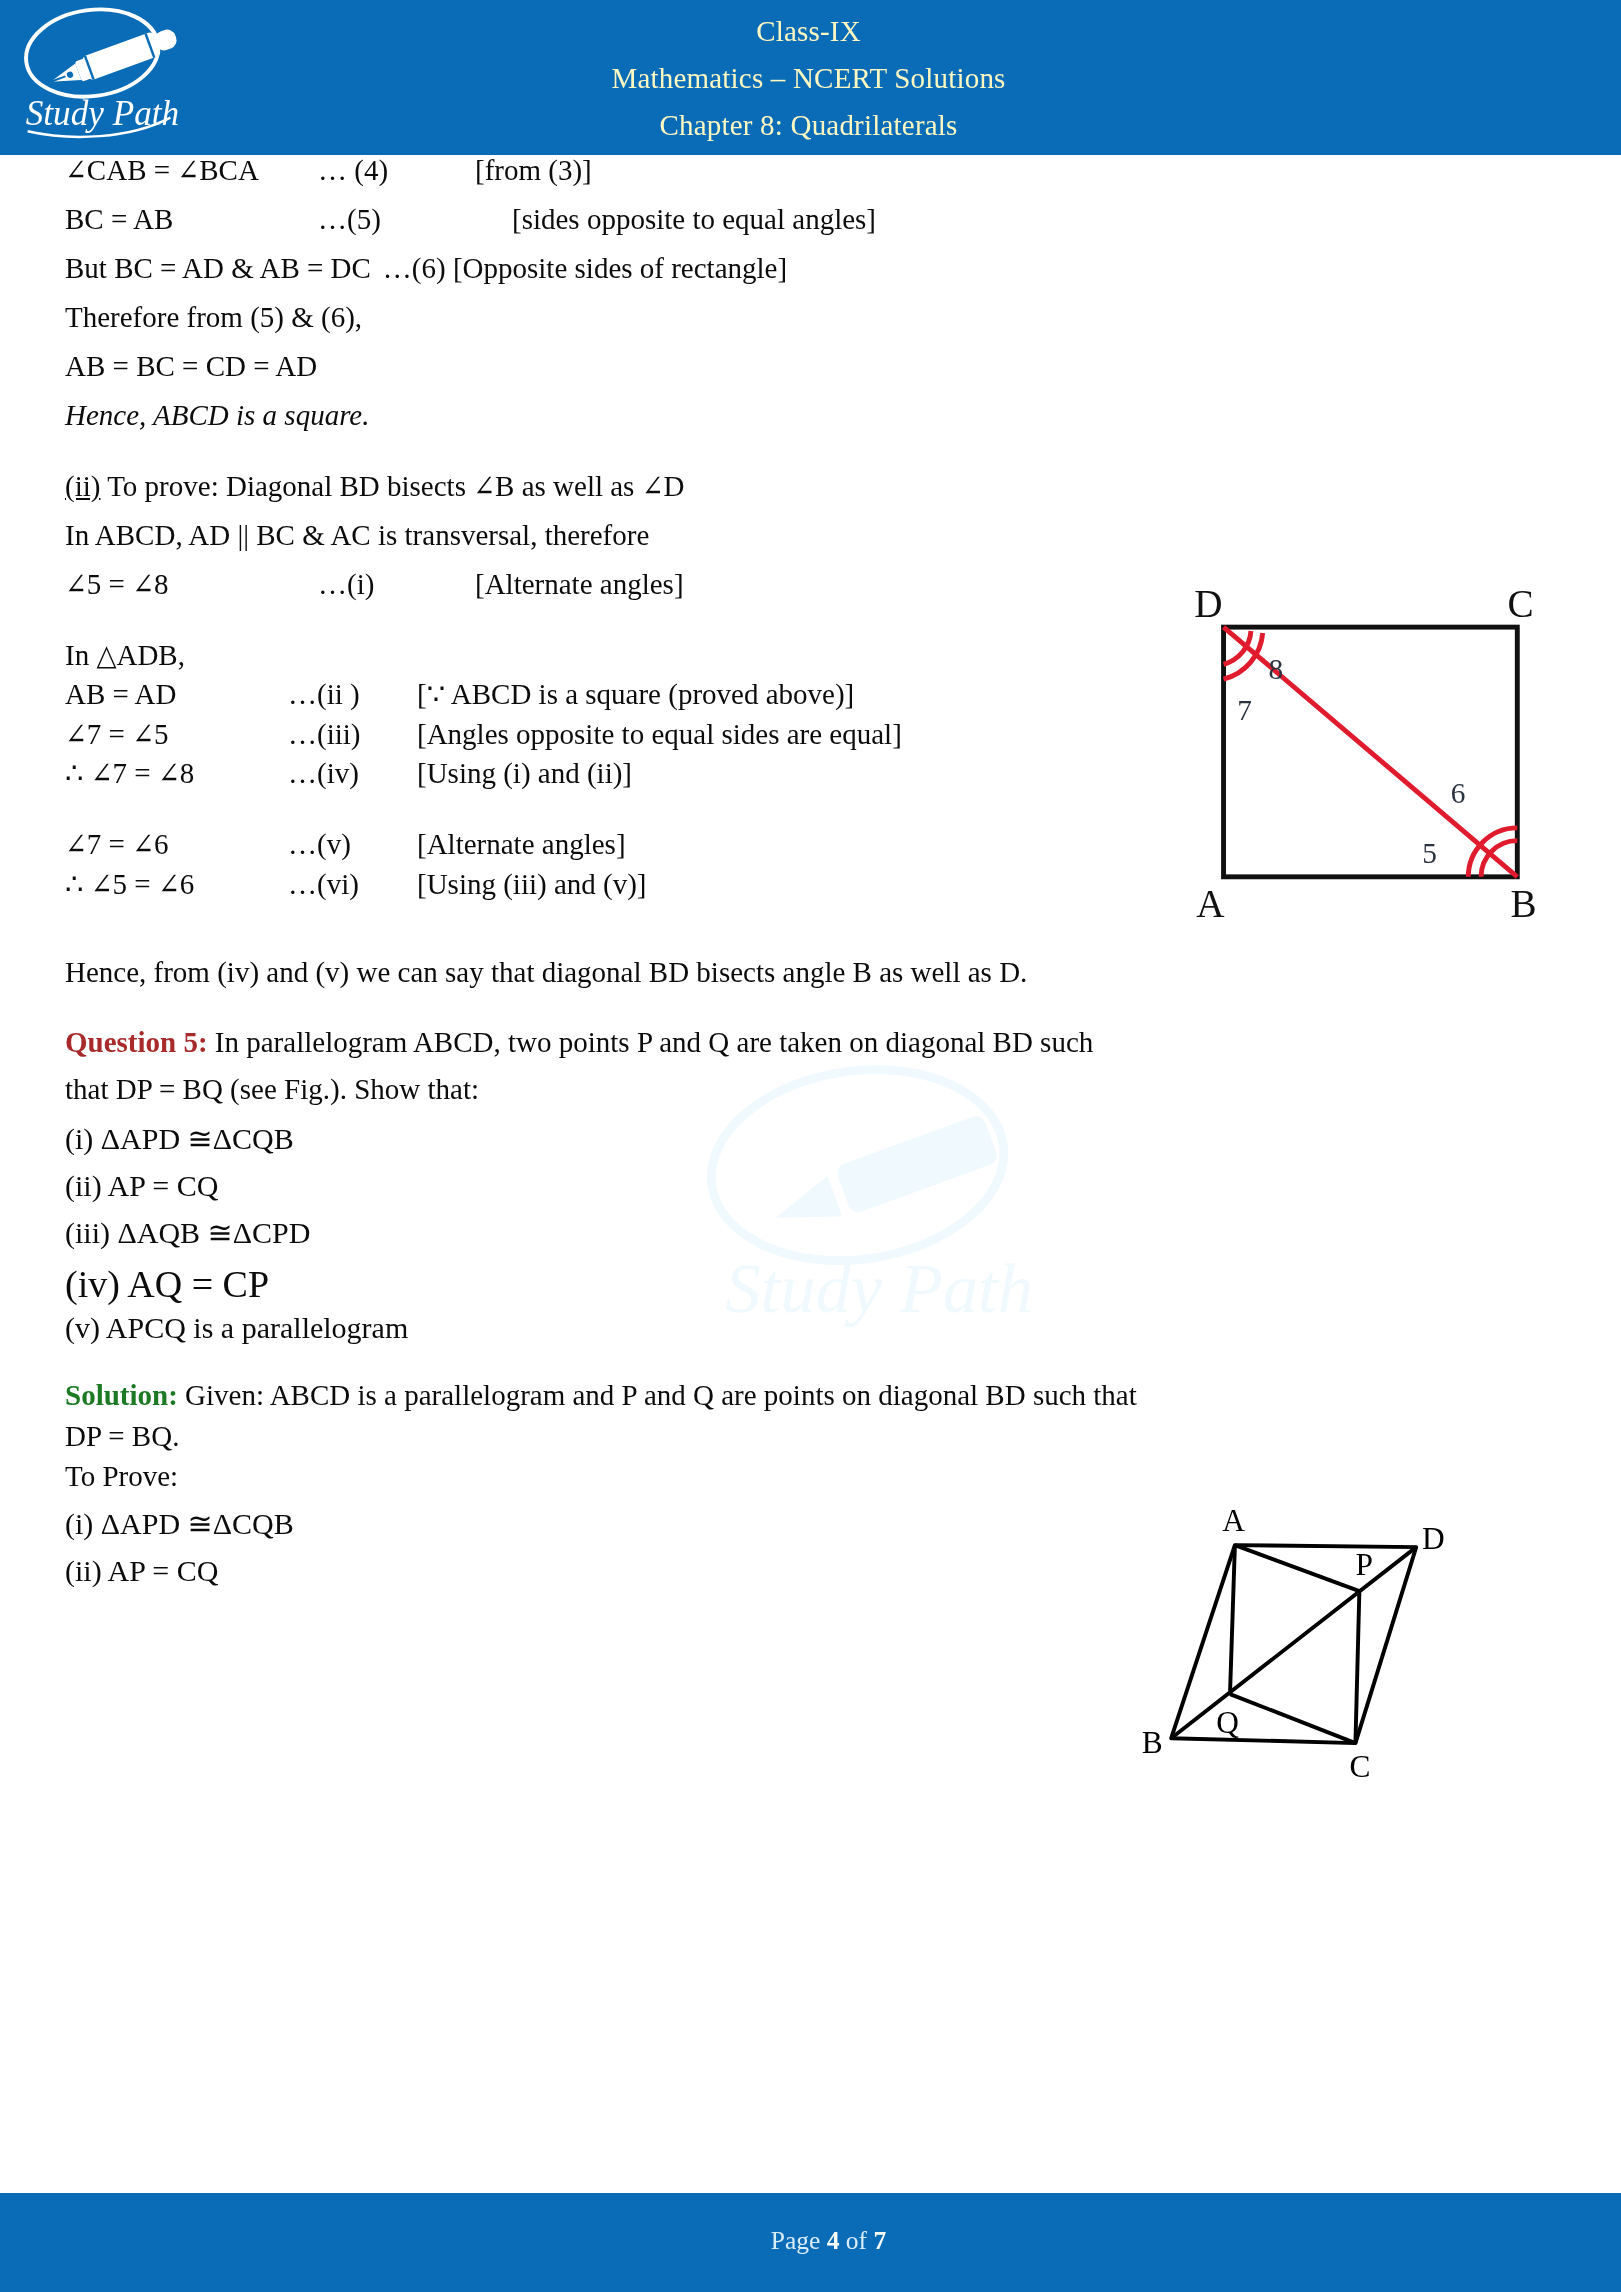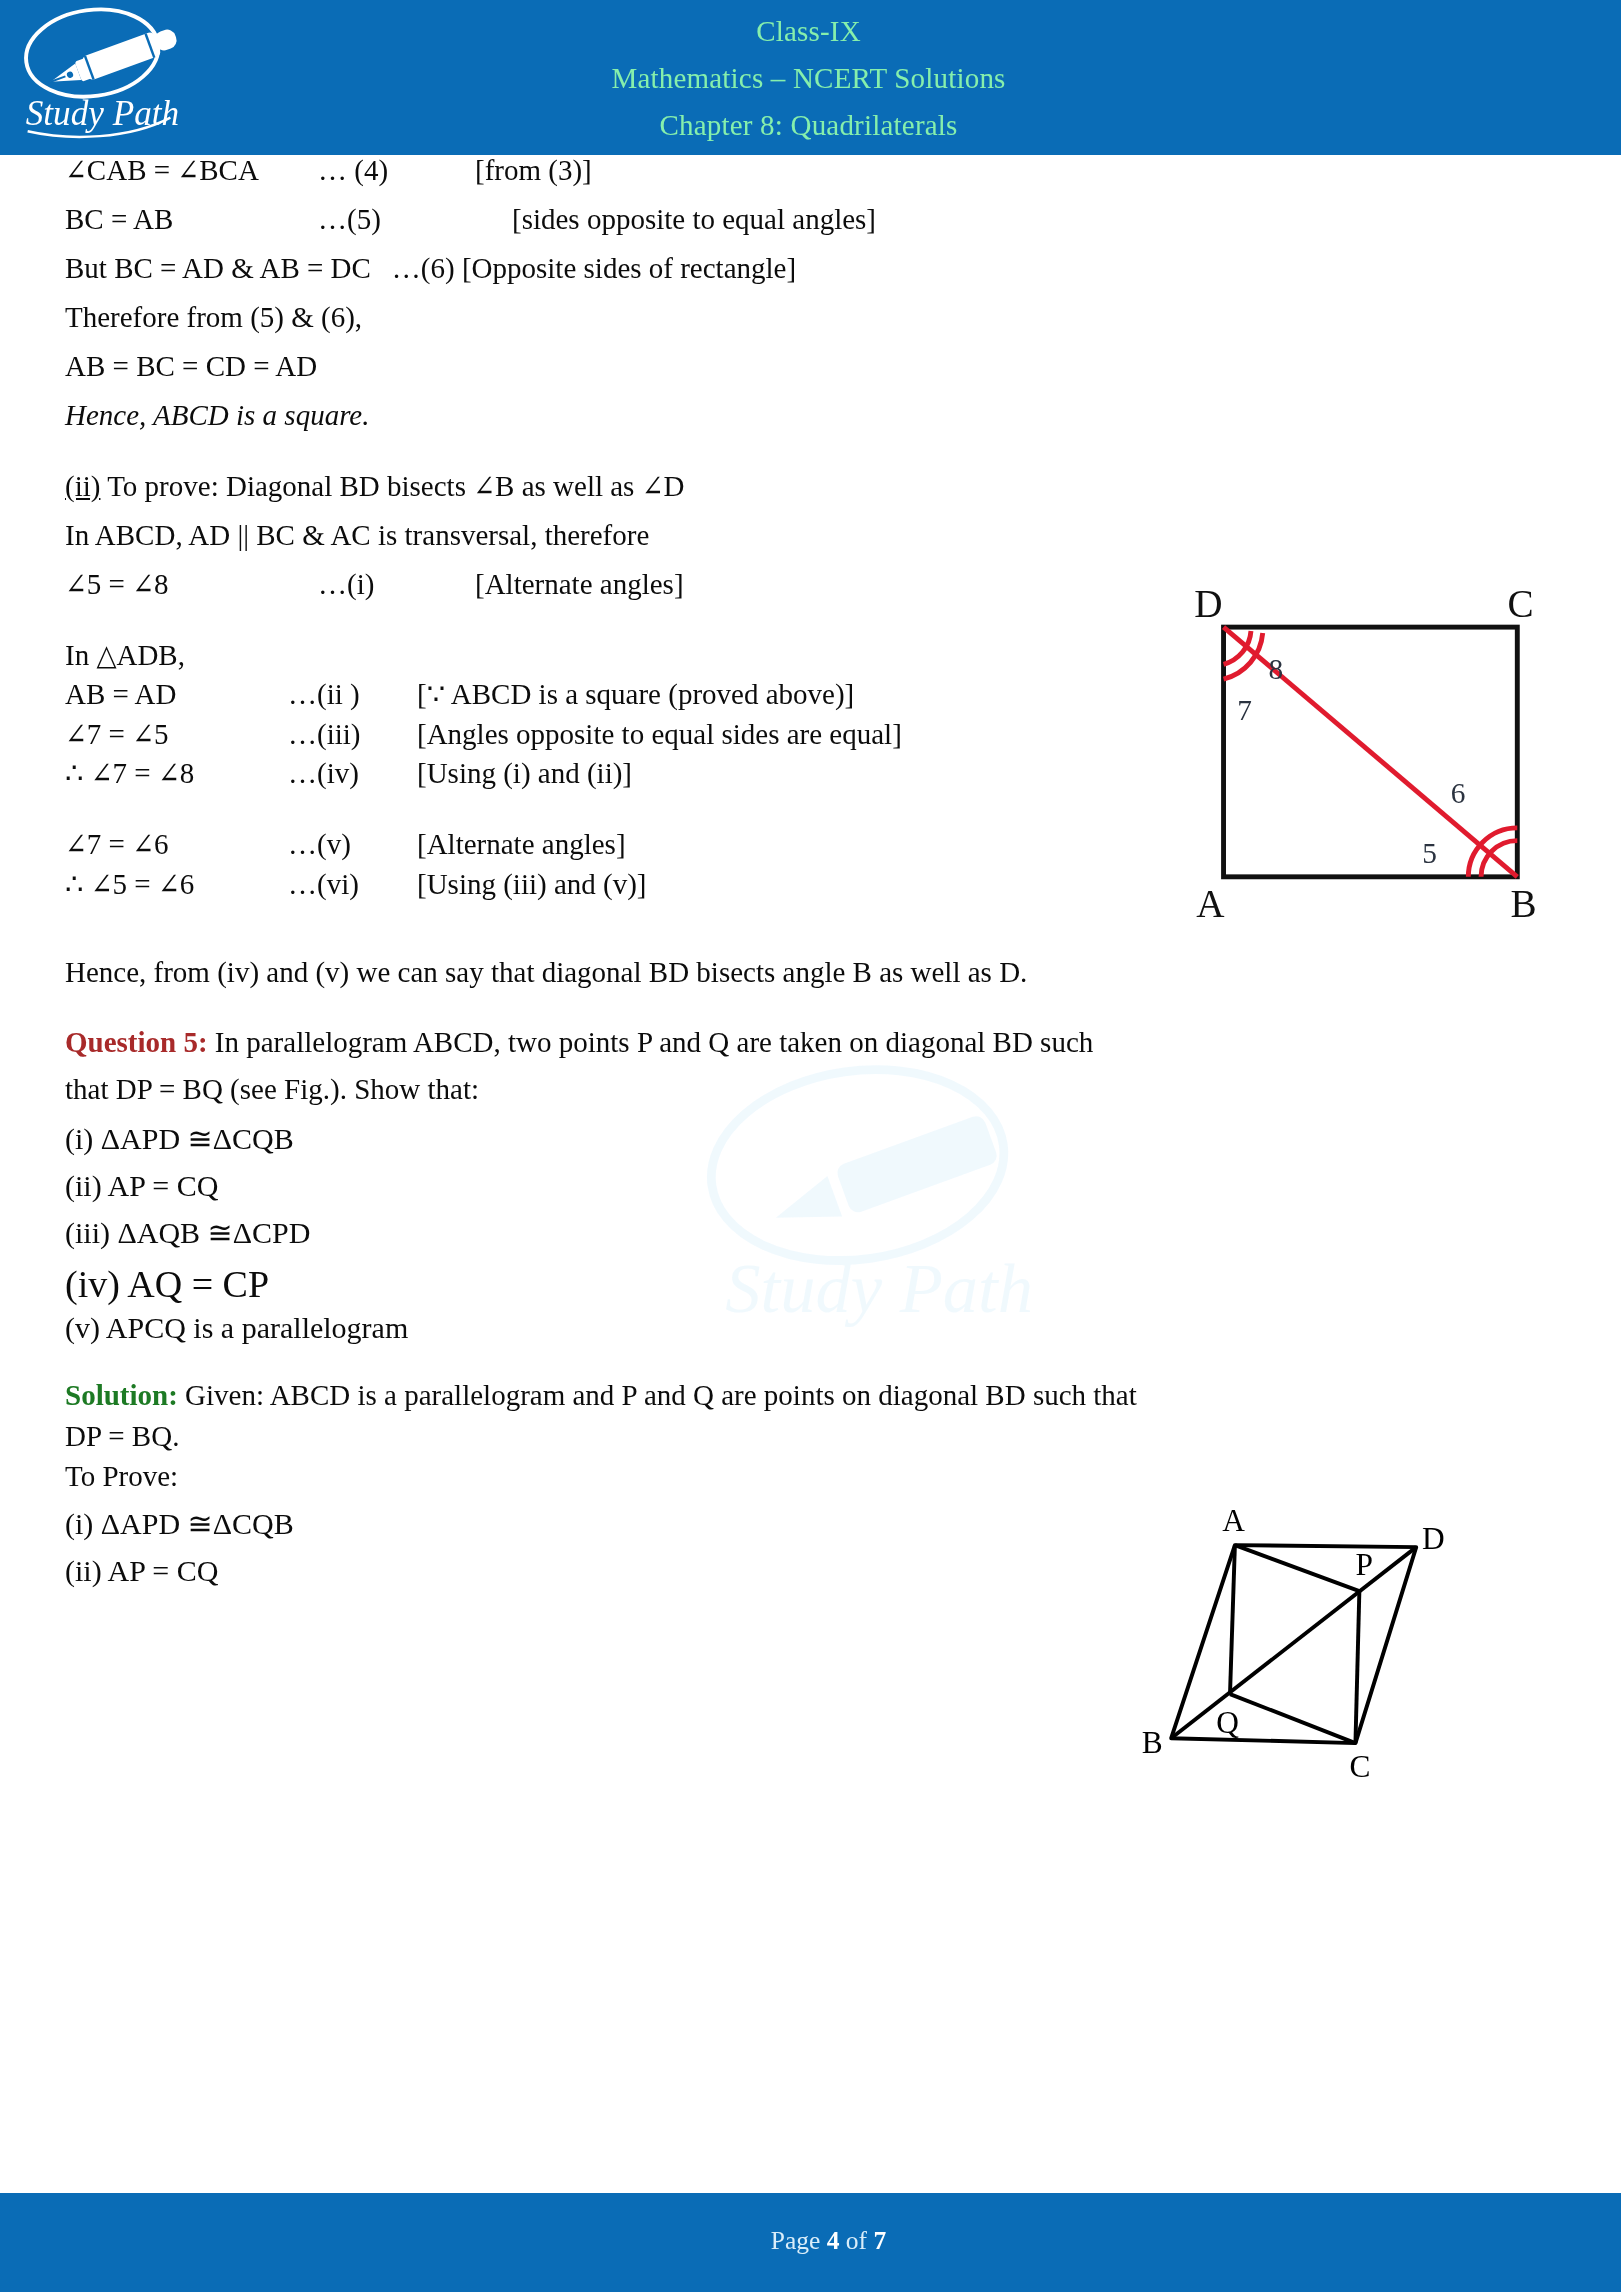--- a/index.html
+++ b/index.html
@@ -21,21 +21,21 @@
     top: 0; left: 0;
     width: 1621px;
     height: 155px;
     background: #0a6cb6;
     overflow: hidden;
   }
   .header-titles {
     position: absolute;
     left: 0; right: 4px; top: 7.8px;
     text-align: center;
-    color: #86efac;
+    color: #fef9c3;
   }
   .header-titles .hline {
     font-family: "Liberation Serif", "DejaVu Serif", serif;
     font-size: 29px;
     line-height: 47px;
     letter-spacing: 0.2px;
     white-space: nowrap;
   }
 
   
@@ -163,21 +163,21 @@
 
   <div class="txt narrow" style="left:65px; top:0px;">
     <span class="col-a">∠CAB = ∠BCA</span><span class="col-b">… (4)</span><span>[from (3)]</span>
   </div>
 
   <div class="txt narrow" style="left:65px; top:49px;">
     <span class="col-a">BC = AB</span><span class="col-b">…(5)</span><span style="margin-left:37px">[sides opposite to equal angles]</span>
   </div>
 
   <div class="txt narrow" style="left:65px; top:98px;">
-    <span>But BC = AD &amp; AB = DC</span><span style="margin-left:21px">…(6) [Opposite sides of rectangle]</span>
+    <span>But BC = AD &amp; AB = DC</span><span style="margin-left:12px">…(6) [Opposite sides of rectangle]</span>
   </div>
 
   <div class="txt narrow" style="left:65px; top:147px;">Therefore from (5) &amp; (6),</div>
 
   <div class="txt narrow" style="left:65px; top:196px;">AB = BC = CD = AD</div>
 
   <div class="txt narrow" style="left:65px; top:245px;font-style:italic;">Hence, ABCD is a square.</div>
 
   <div class="txt narrow" style="left:65px; top:316px;">
     <span class="u">(ii)</span><span> To prove: Diagonal BD bisects ∠B as well as ∠D</span>

